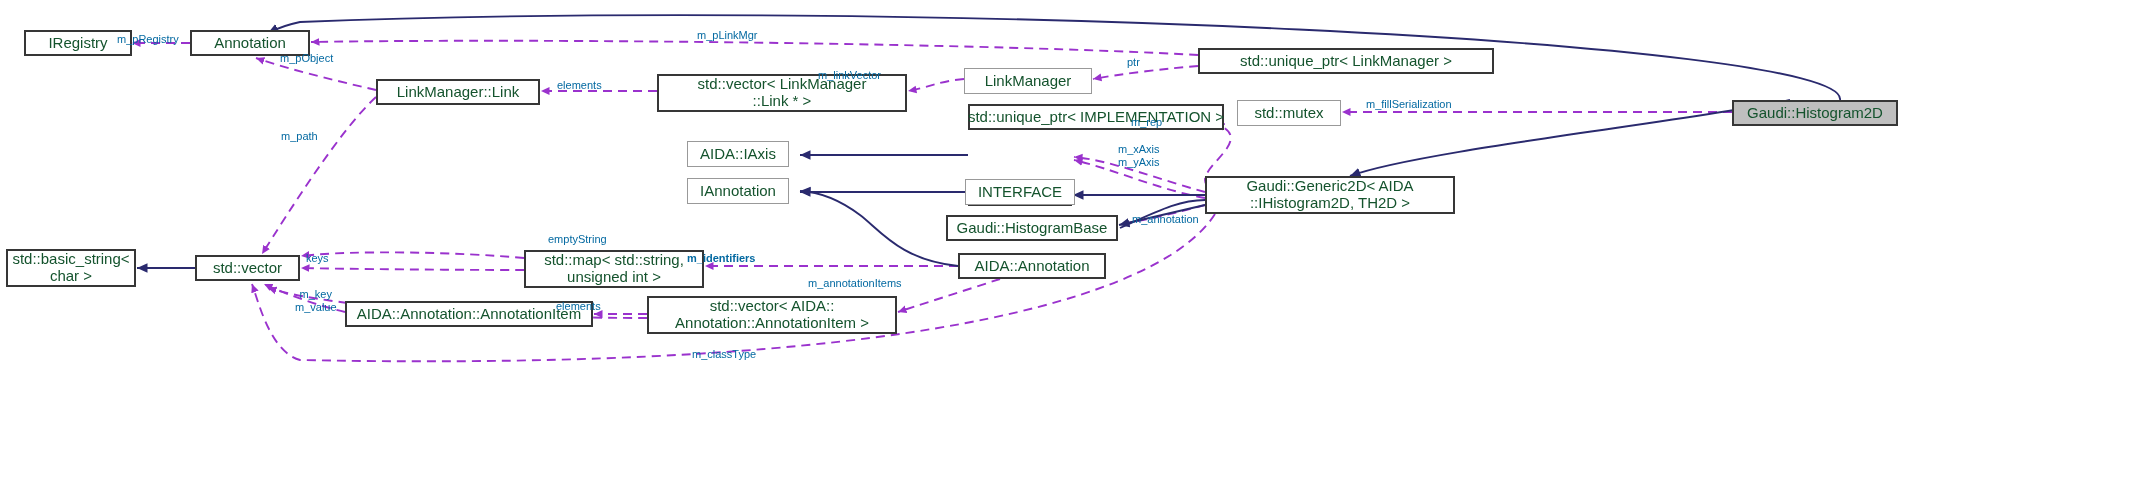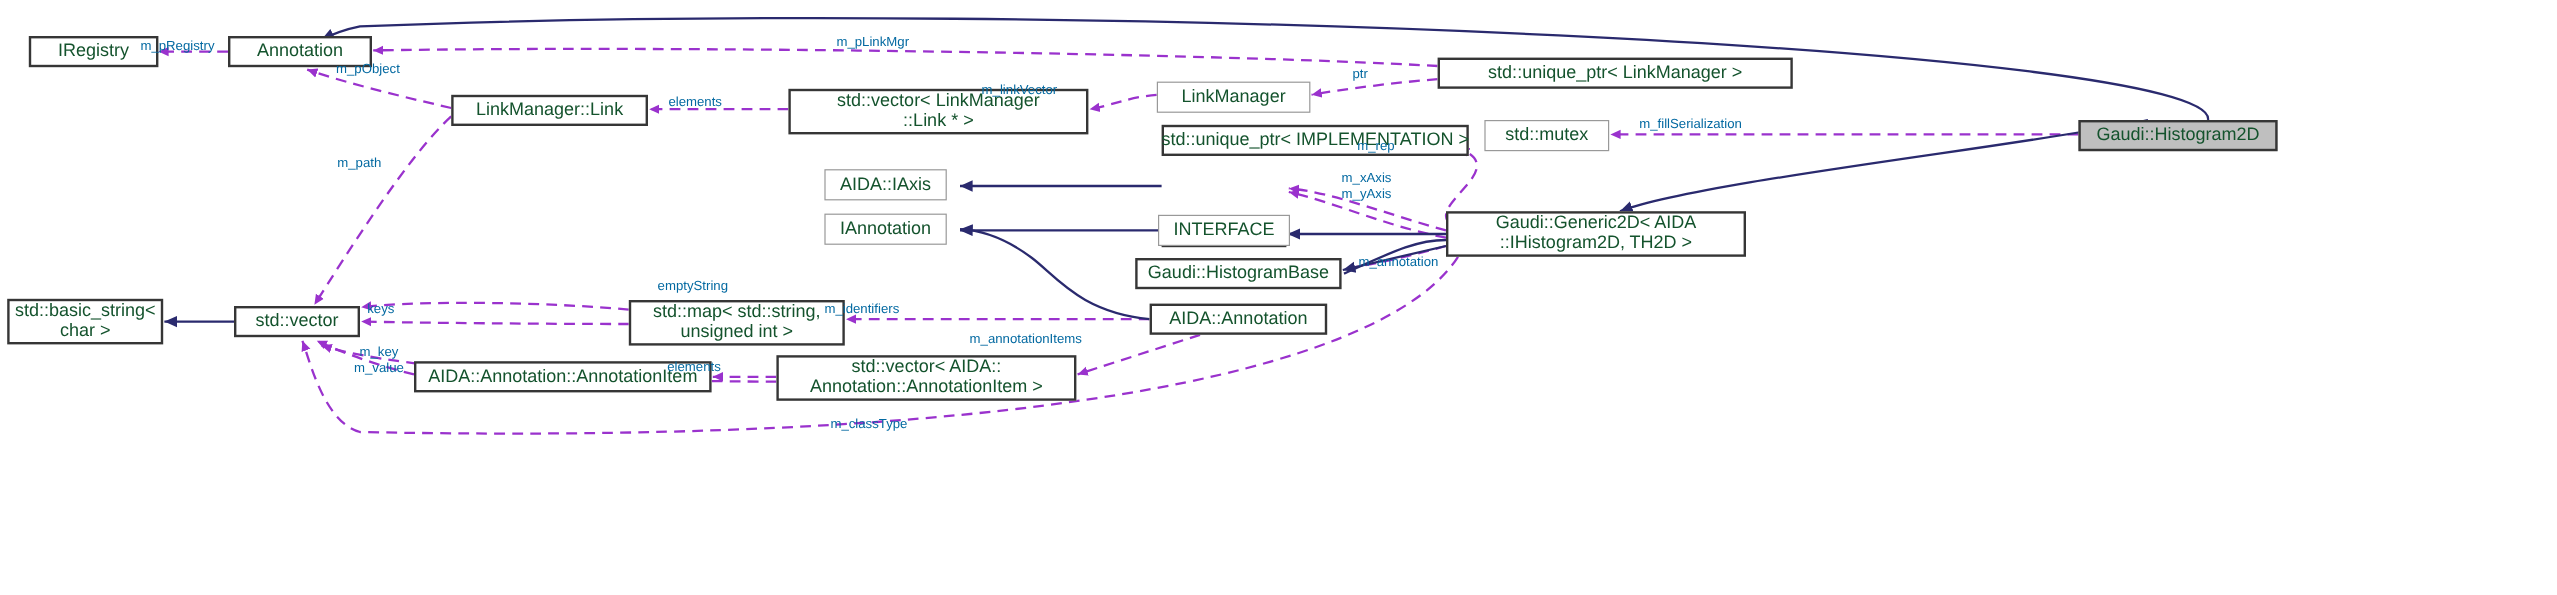--- a/index.html
+++ b/index.html
@@ -142,20 +142,20 @@
   <div class="edge-label" style="left:818px; top:69px;">m_linkVector</div>
   <div class="edge-label" style="left:1127px;top:56px;">ptr</div>
   <div class="edge-label" style="left:1366px;top:98px;">m_fillSerialization</div>
   <div class="edge-label" style="left:1131px;top:116px;">m_rep</div>
   <div class="edge-label" style="left:1118px;top:143px;">m_xAxis
 m_yAxis</div>
   <div class="edge-label" style="left:281px; top:130px;">m_path</div>
   <div class="edge-label" style="left:1112px;top:213px;margin-left:20px;">m_annotation</div>
   <div class="edge-label" style="left:548px; top:233px;">emptyString</div>
   <div class="edge-label" style="left:306px; top:252px;">keys</div>
-  <div class="edge-label" style="left:687px; top:252px;">m_identifiers</div>
+  <div class="edge-label" style="left:687px; top:252px;font-weight:bold;">m_identifiers</div>
   <div class="edge-label" style="left:279px; top:288px;margin-left:16px;">m_key
 m_value</div>
   <div class="edge-label" style="left:808px; top:277px;">m_annotationItems</div>
   <div class="edge-label" style="left:556px; top:300px;">elements</div>
   <div class="edge-label" style="left:692px; top:348px;">m_classType</div>
 
 </div>
 
 </body></html>

